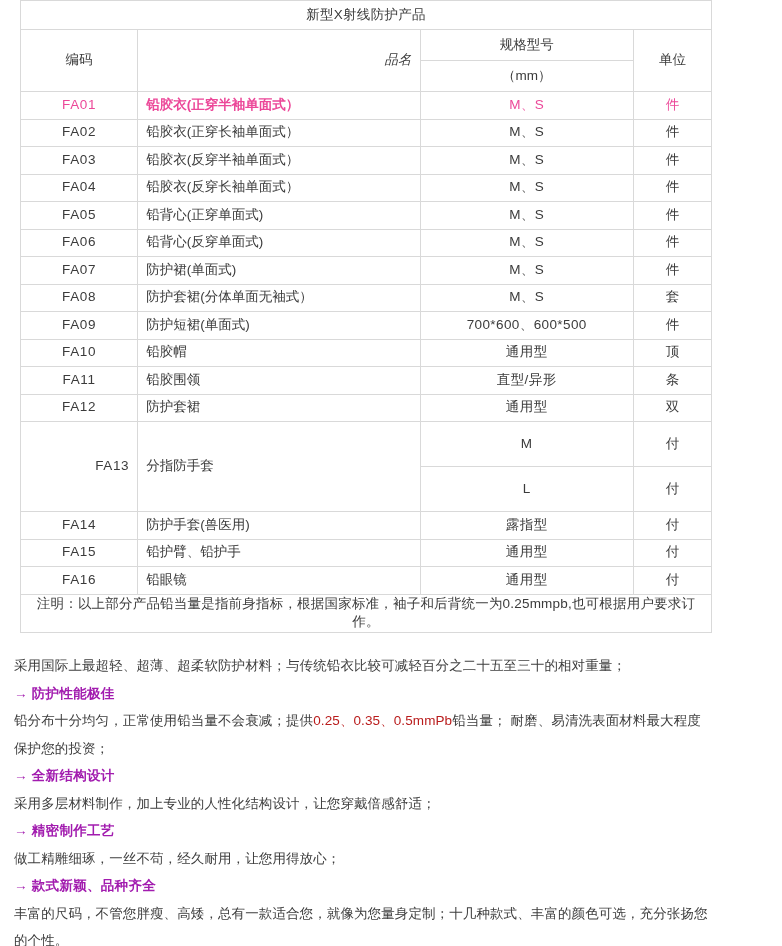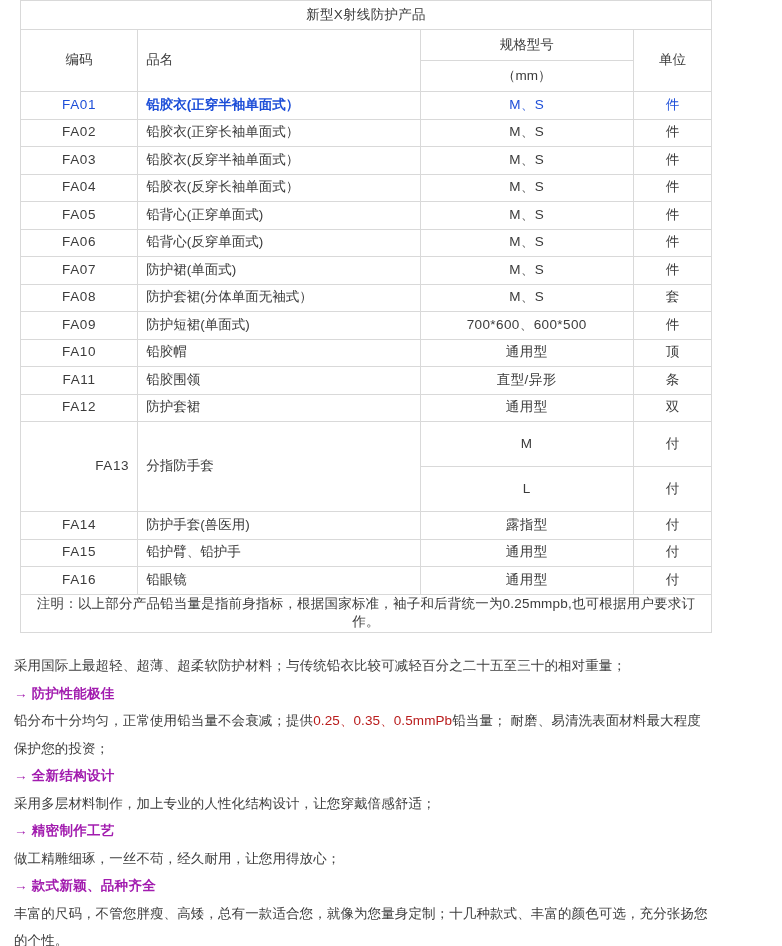--- a/index.html
+++ b/index.html
@@ -94,21 +94,21 @@
     height: 26.5px;
     letter-spacing: .4px;
   }
   .cell-unit {
     text-align: center;
     height: 26.5px;
   }
 
   
   tr.row-active td {
-    color: #1d4ed8;
+    color: #ec4899;
     font-weight: bold;
   }
   tr.row-active td.cell-spec,
   tr.row-active td.cell-unit,
   tr.row-active td.cell-code {
     font-weight: normal;
   }
 
   
   .cell-span {
@@ -172,21 +172,21 @@
         <col class="col-unit">
       </colgroup>
       <tbody>
 
         <tr>
           <td class="title-cell" colspan="4">新型X射线防护产品</td>
         </tr>
 
         <tr>
           <td class="hdr hdr-tall" rowspan="2">编码</td>
-          <td class="hdr hdr-tall" rowspan="2" style="text-align:left;">品名</td>
+          <td class="hdr hdr-tall" rowspan="2" style="text-align:right;font-style:italic;">品名</td>
           <td class="hdr">规格型号</td>
           <td class="hdr hdr-tall" rowspan="2">单位</td>
         </tr>
 
         <tr>
           <td class="hdr">（mm）</td>
         </tr>
 
         <tr class="row-active">
             <td class="cell-code">FA01</td>

